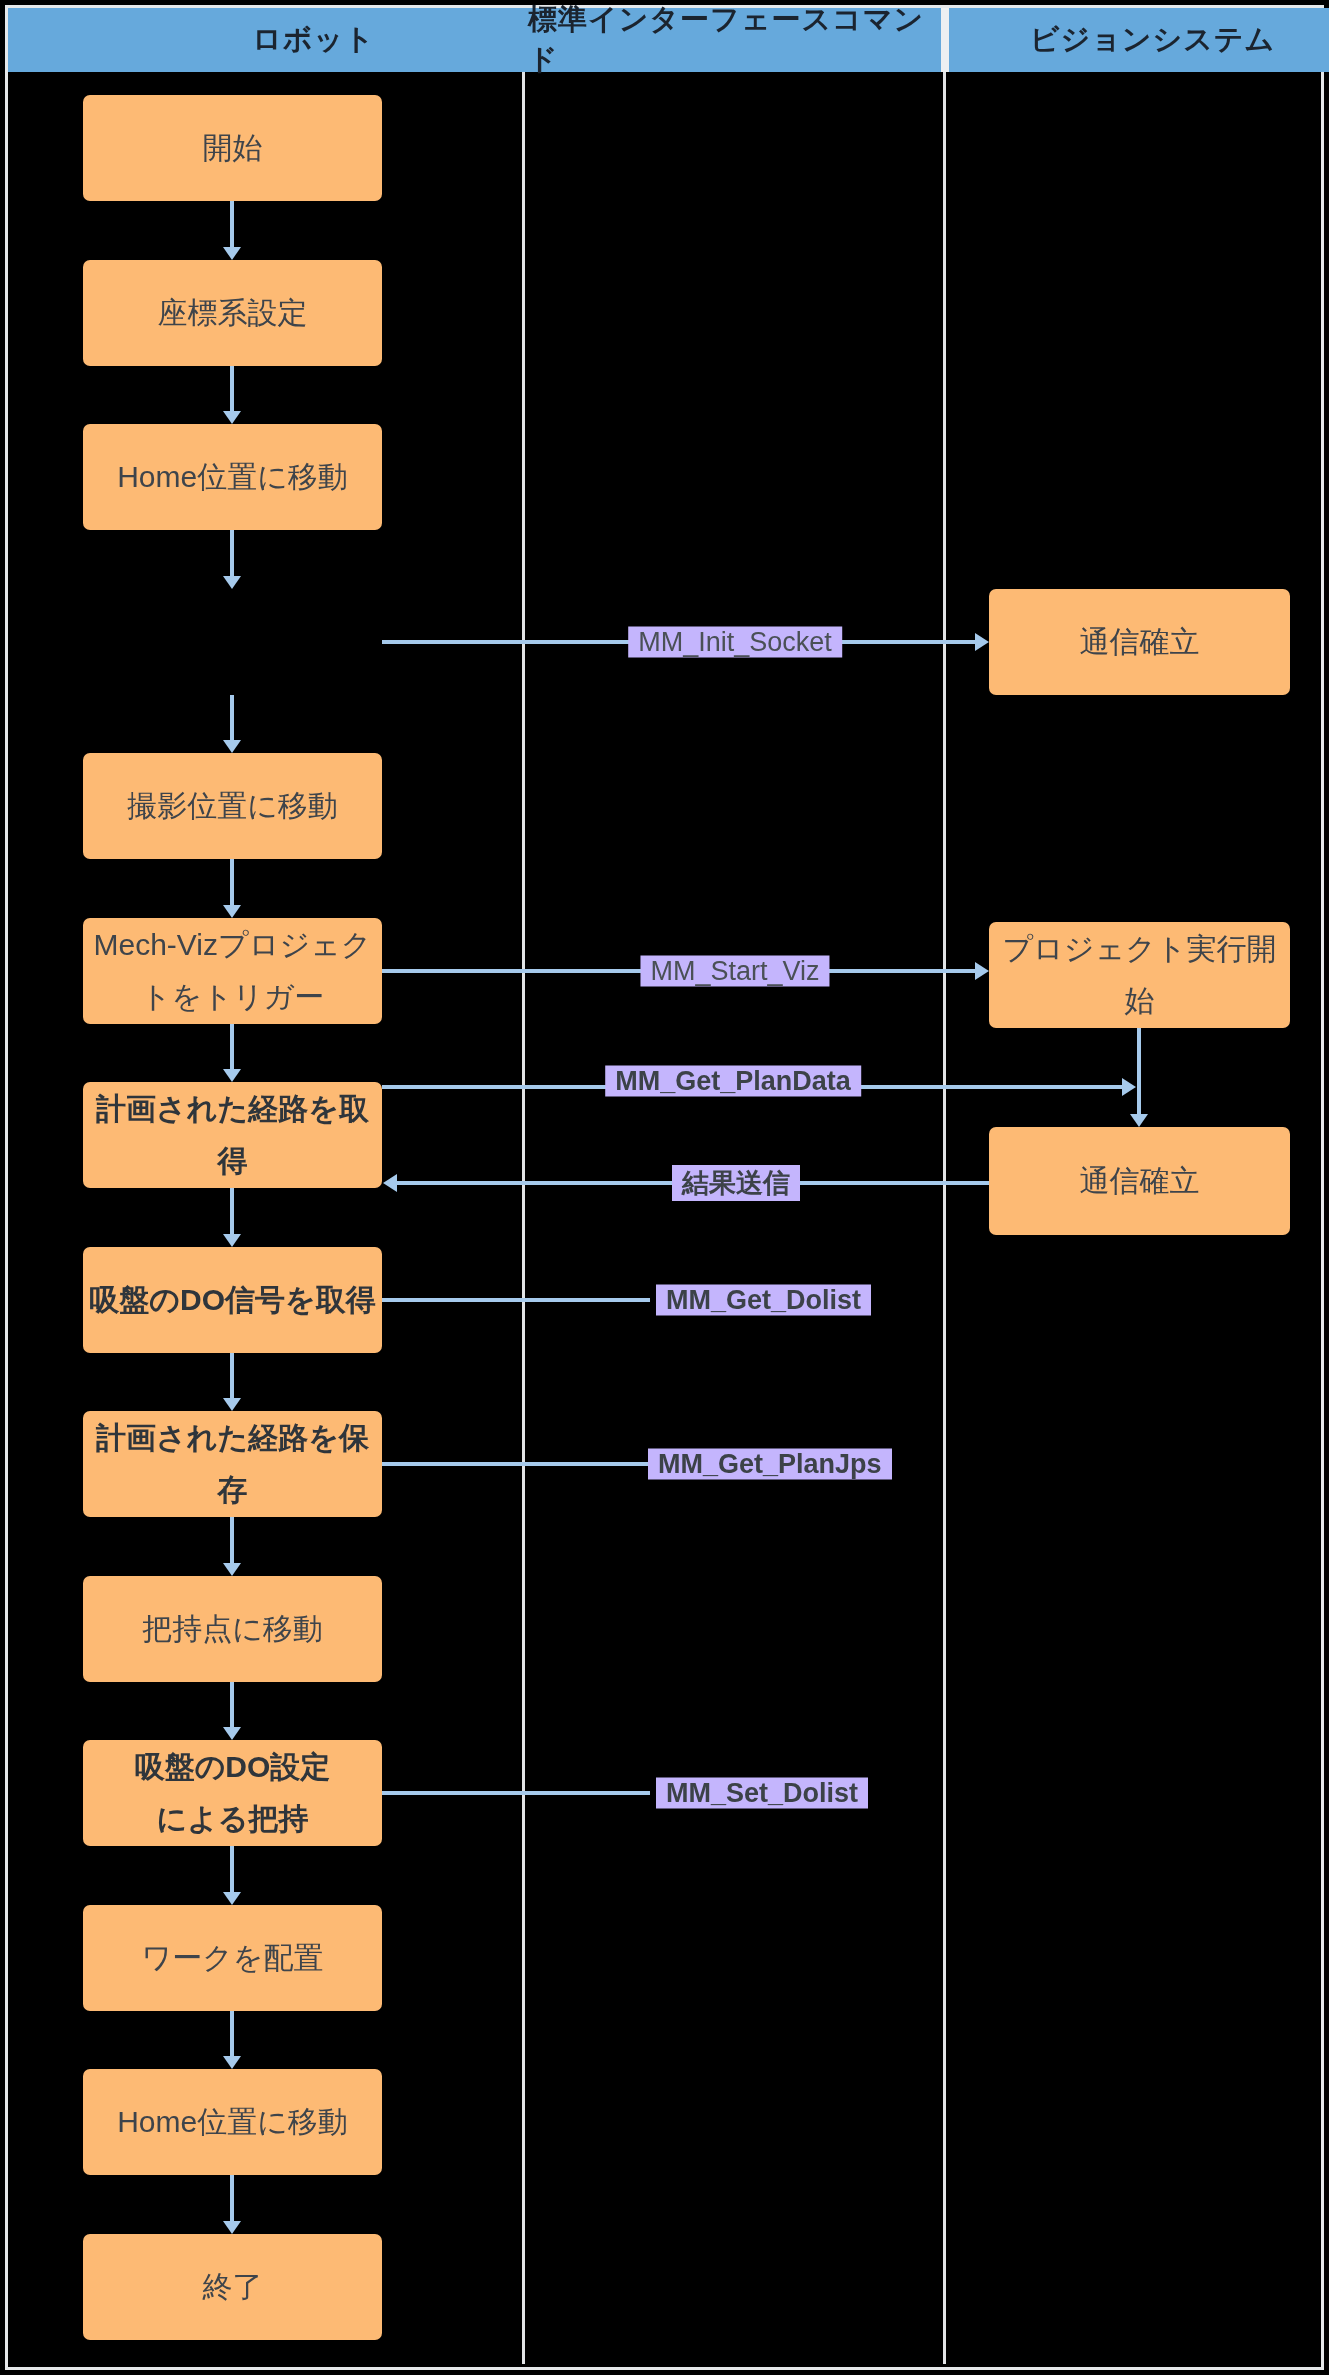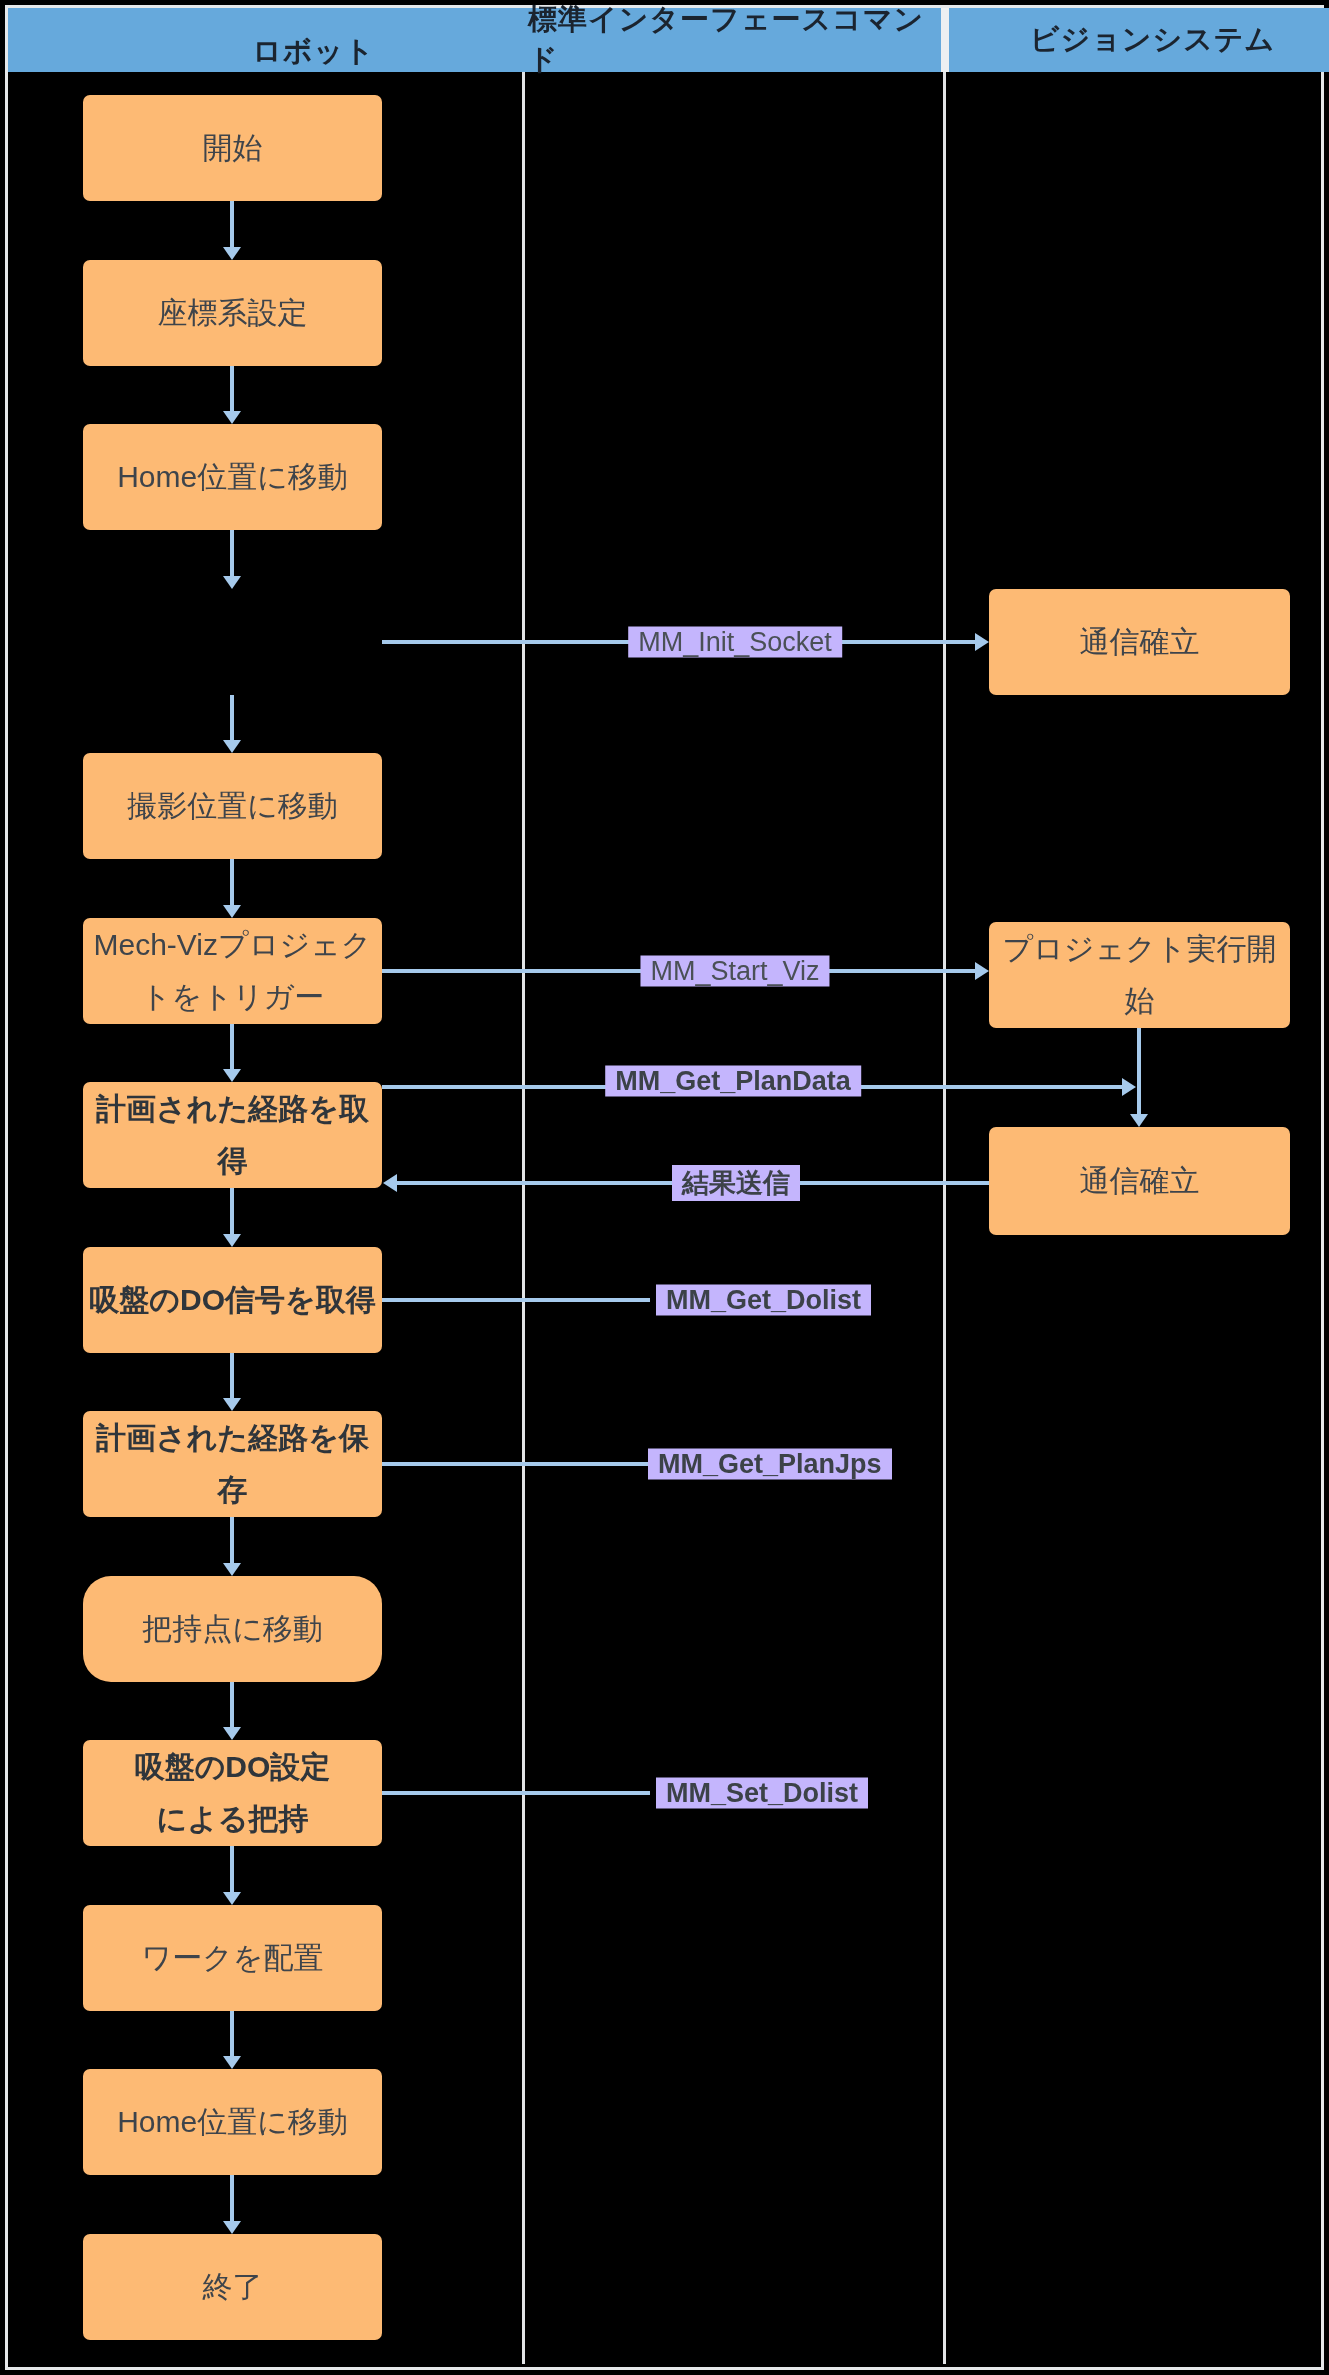--- a/index.html
+++ b/index.html
@@ -39,21 +39,21 @@
   .cmd.left-anchored{transform:translate(0,-50%);}
 </style>
 </head>
 <body>
 
 <div class="stage">
 
   <div class="frame"></div>
 
   <div class="header-strip"></div>
-  <div class="header-cell" style="left:8px;width:611px;align-items:flex-end;">
+  <div class="header-cell" style="left:8px;width:611px;">
     <span>ロボット</span>
   </div>
   <div class="header-cell" style="left:528px;width:413px;">
     <span>標準インターフェースコマンド</span>
   </div>
   <div class="header-cell" style="left:949px;width:407px;">
     <span>ビジョンシステム</span>
   </div>
 
   <div class="lane-line" style="left:522px;"></div>
@@ -76,21 +76,21 @@
     </div>
   <div class="node robot-node bold" style="top:1082px;">
       <span>計画された経路を取得</span>
     </div>
   <div class="node robot-node bold" style="top:1247px;">
       <span>吸盤のDO信号を取得</span>
     </div>
   <div class="node robot-node bold" style="top:1411px;">
       <span>計画された経路を保存</span>
     </div>
-  <div class="node robot-node" style="top:1576px;border-radius:28px;">
+  <div class="node robot-node" style="top:1576px;">
       <span>把持点に移動</span>
     </div>
   <div class="node robot-node bold" style="top:1740px;">
       <span style="display:inline-block;width:214px;">吸盤のDO設定による把持</span>
     </div>
   <div class="node robot-node" style="top:1905px;">
       <span>ワークを配置</span>
     </div>
   <div class="node robot-node" style="top:2069px;">
       <span>Home位置に移動</span>

